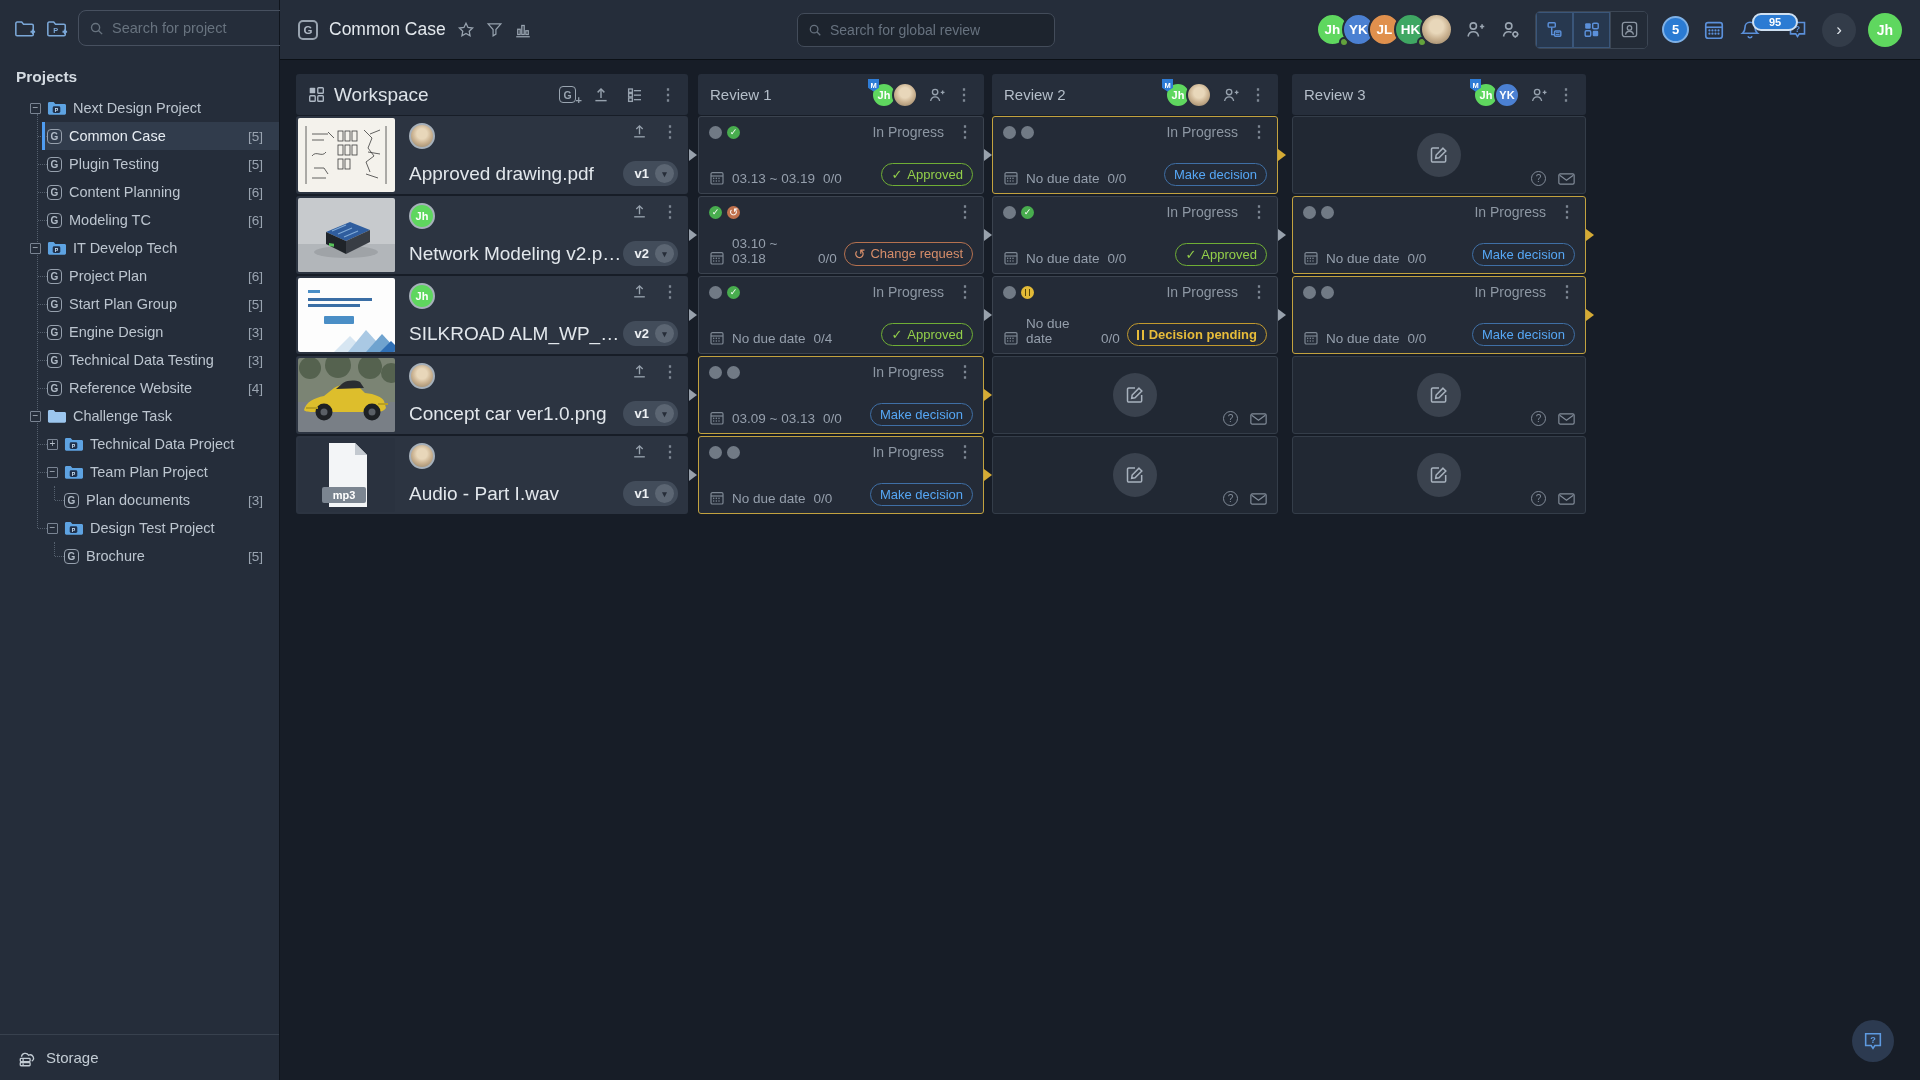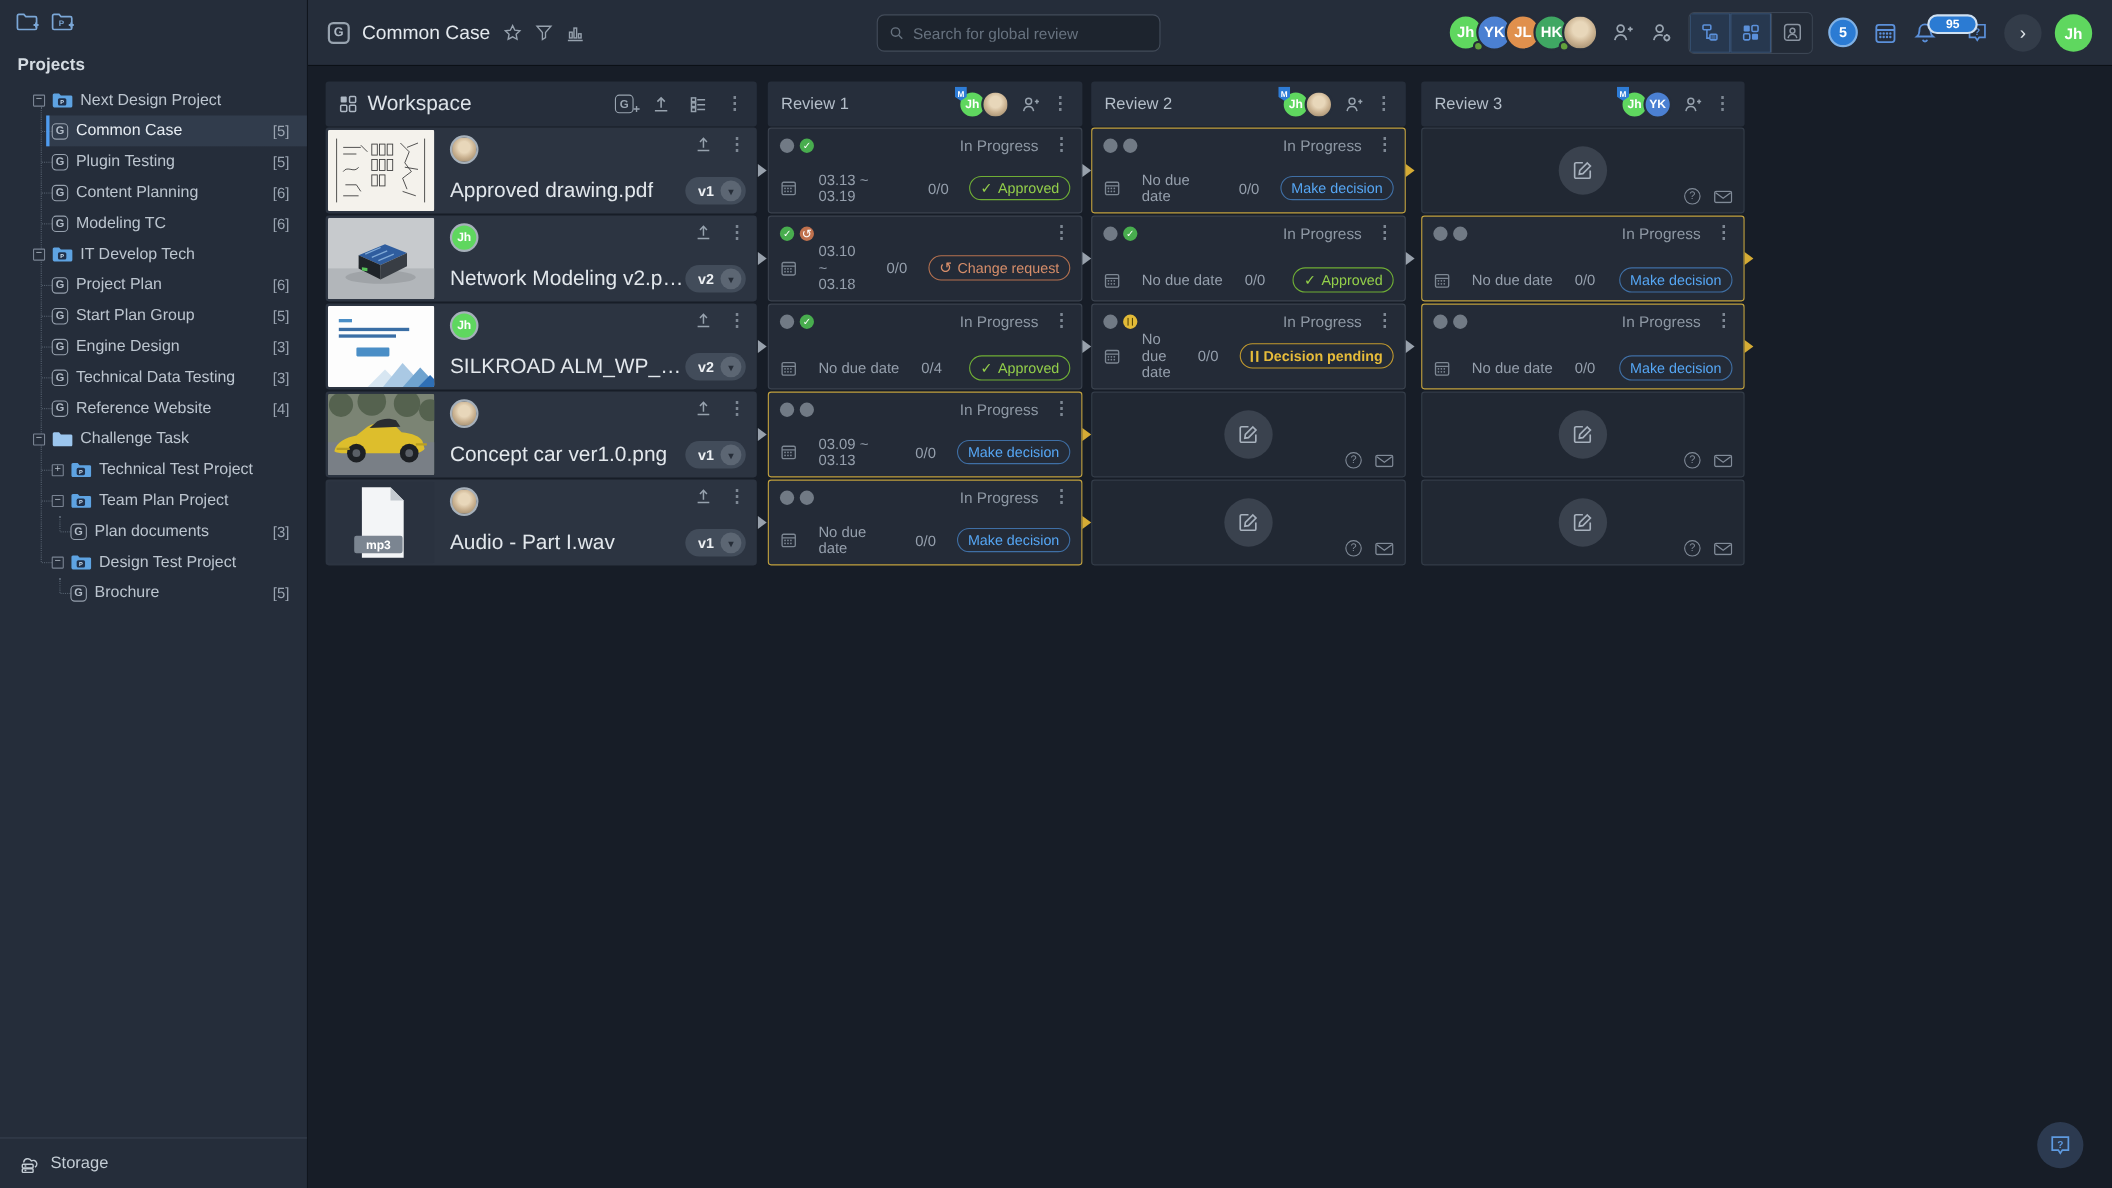--- a/index.html
+++ b/index.html
@@ -98,21 +98,21 @@
   .arrow { position:absolute; right:-9px; top:50%; transform:translateY(-50%); width:0; height:0; border:6px solid transparent; border-right:0; z-index:2; }
   .arrow-gray { border-left:8px solid #98a1ac; }
   .arrow-yellow { border-left:8px solid #d5ab35; }
 
   .cell { height:100%; background:#242b37; border:1px solid #3b434f; border-radius:3px; padding:7px 10px; display:flex; flex-direction:column; justify-content:space-between; position:relative; }
   .cell.active { border-color:#c2a23f; }
   .cell.empty { background:#212833; border-color:#343d49; align-items:center; justify-content:center; }
   .cell-top { display:flex; align-items:center; gap:5px; }
   .status { margin-left:auto; color:#8d97a3; font-size:14px; }
   .cell-top .kebab { margin-left:8px; }
-  .cell-bot { display:flex; align-items:center; gap:19px; color:#959fac; font-size:13.5px; }
+  .cell-bot { display:flex; align-items:flex-end; gap:7px; color:#959fac; font-size:13.5px; }
   .count { margin-left:1px; }
   .dot { width:13px; height:13px; border-radius:50%; flex:none; color:#fff; font-size:9px; }
   .dot-gray { background:#717a85; }
   .dot-approved { background:#48ad4e; }
   .dot-change { background:#c0714d; font-size:11px; }
   .dot-pending { background:#e2ba37; color:#554609; }
   .badge { margin-left:auto; display:inline-flex; align-items:center; gap:5px; padding:2.5px 9px; border-radius:13px; border:1px solid; font-size:13px; line-height:1.2; background:transparent; flex:none; }
   .badge-approved { color:#93cf4a; border-color:#6fae35; }
   .badge-change { color:#d78e6a; border-color:#b5714f; }
   .badge-pending { color:#e7bc3a; border-color:#c29a2e; font-weight:700; }
@@ -136,20 +136,29 @@
         <path d="M18 13.5h5M20.5 11v5" stroke-width="2"></path>
       </svg>
     </button>
     <button class="tool-btn">
       <svg width="22" height="19" viewBox="0 0 24 20" fill="none" stroke="currentColor" stroke-width="1.7">
         <path d="M2 4.5C2 3.7 2.6 3 3.4 3h5l2 2.3h9.2c.8 0 1.4.7 1.4 1.5v9.7c0 .8-.6 1.5-1.4 1.5H3.4C2.6 18 2 17.3 2 16.5z"></path>
         <text x="8" y="14.5" font-size="8" font-weight="bold" fill="currentColor" stroke="none">P</text>
         <path d="M18 13.5h5M20.5 11v5" stroke-width="2"></path>
       </svg>
     </button>
+    <div class="search-project">
+      <span>
+        <svg width="15" height="15" viewBox="0 0 24 24" fill="none" stroke="currentColor" stroke-width="2.2">
+            <circle cx="10.5" cy="10.5" r="6.5"></circle>
+            <path d="M15.5 15.5L21 21"></path>
+          </svg>
+      </span>
+      <input type="text" placeholder="Search for project" style="">
+    </div>
   </div>
 
   <div class="projects-label">Projects</div>
 
   <div class="tree" id="tree">
     <div class="vline" style="left:37px; top:20px; height:414px;"></div>
     <div class="vline" style="left:54px; top:392px; height:14px;"></div>
     <div class="vline" style="left:54px; top:448px; height:14px;"></div>
   <div class="tree-item lvl0">
         <span class="expander">−</span>
@@ -247,21 +256,21 @@
       </div>
       <div class="tree-item lvl1">
         <span class="expander">+</span>
         <span class="titem-icon">
           <svg width="19" height="16" viewBox="0 0 20 16">
             <path d="M1 3.2C1 2.4 1.6 1.7 2.4 1.7h4.6l1.8 2h9.8c.8 0 1.4.7 1.4 1.5v8.3c0 .8-.6 1.5-1.4 1.5H2.4C1.6 15 1 14.3 1 13.5z" fill="#5ea3e2"></path>
             <rect x="6" y="6.2" width="8" height="7" rx="1.5" fill="#20304a"></rect>
             <text x="10" y="11.8" font-size="5.5" fill="#cfe4f6" text-anchor="middle" font-weight="bold">P</text>
           </svg>
         </span>
-        <span class="t-label">Technical Test Project</span>
+        <span class="t-label">Technical Data Project</span>
       </div>
       <div class="tree-item lvl1">
         <span class="expander">−</span>
         <span class="titem-icon">
           <svg width="19" height="16" viewBox="0 0 20 16">
             <path d="M1 3.2C1 2.4 1.6 1.7 2.4 1.7h4.6l1.8 2h9.8c.8 0 1.4.7 1.4 1.5v8.3c0 .8-.6 1.5-1.4 1.5H2.4C1.6 15 1 14.3 1 13.5z" fill="#5ea3e2"></path>
             <rect x="6" y="6.2" width="8" height="7" rx="1.5" fill="#20304a"></rect>
             <text x="10" y="11.8" font-size="5.5" fill="#cfe4f6" text-anchor="middle" font-weight="bold">P</text>
           </svg>
         </span>

